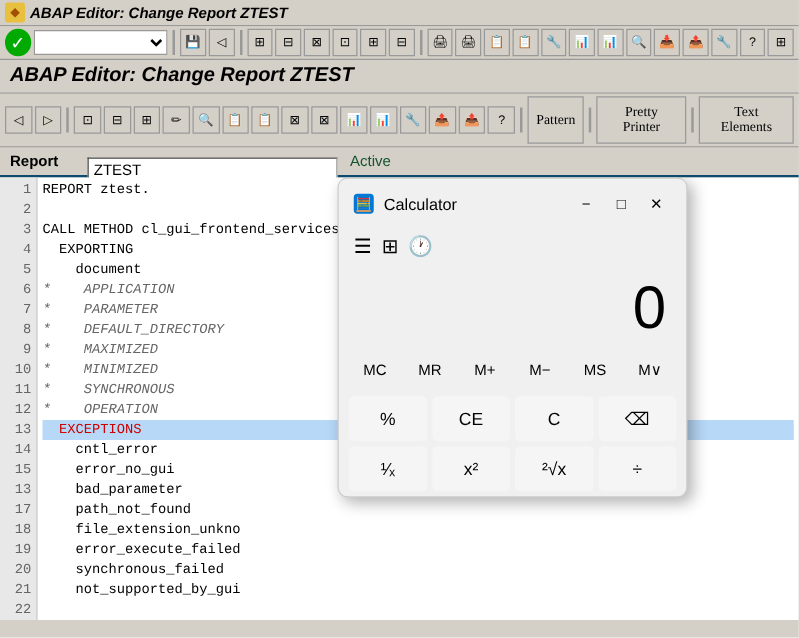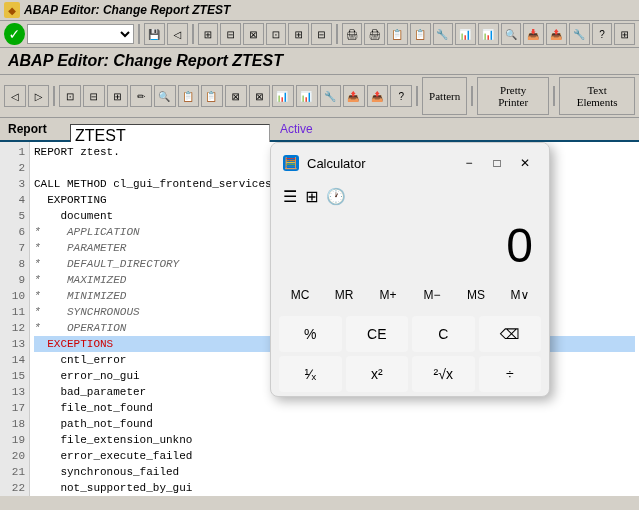--- a/index.html
+++ b/index.html
@@ -109,28 +109,28 @@
     .status-label {
       padding: 2px 8px;
       font-weight: bold;
       font-size: 12px;
       min-width: 70px;
     }
     .status-field {
       background: white;
       border: 1px inset #999;
       padding: 2px 4px;
-      font-size: 16px;
+      font-size: 12px;
       width: 200px;
       margin-right: 10px;
       margin-top: 13px;
     }
     .status-active {
       font-size: 12px;
-      color: #6d28d9;
+      color: #14532d;
     }
 
     
     .editor-area {
       display: flex;
       background: white;
       height: calc(510px - 24px - 24px - 30px - 30px - 24px - 24px);
       position: relative;
       overflow: hidden;
     }
@@ -397,21 +397,20 @@
     <div class="code-line code-gray code-italic">*    PARAMETER</div>
     <div class="code-line code-gray code-italic">*    DEFAULT_DIRECTORY</div>
     <div class="code-line code-gray code-italic">*    MAXIMIZED</div>
     <div class="code-line code-gray code-italic">*    MINIMIZED</div>
     <div class="code-line code-gray code-italic">*    SYNCHRONOUS</div>
     <div class="code-line code-gray code-italic">*    OPERATION</div>
     <div class="code-line highlighted" style="color:#cc0000;">  EXCEPTIONS</div>
     <div class="code-line">    cntl_error</div>
     <div class="code-line">    error_no_gui</div>
     <div class="code-line">    bad_parameter</div>
-    <div class="code-line">    file_not_found</div>
     <div class="code-line">    path_not_found</div>
     <div class="code-line">    file_extension_unkno</div>
     <div class="code-line">    error_execute_failed</div>
     <div class="code-line">    synchronous_failed</div>
     <div class="code-line">    not_supported_by_gui</div>
 
   </div>
 
   <div class="calc-window">
 

